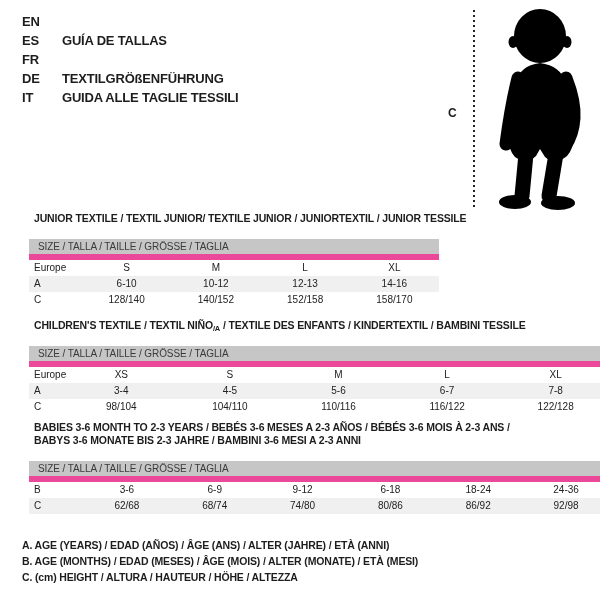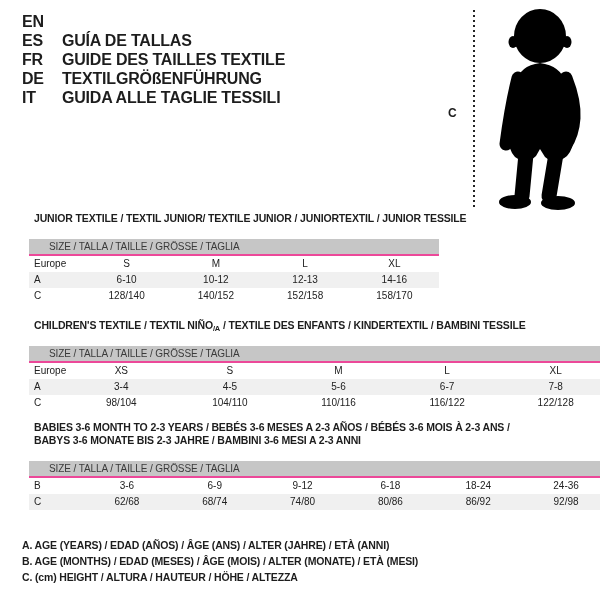--- a/index.html
+++ b/index.html
@@ -3,39 +3,39 @@
 <meta charset="utf-8">
 <style>
   html,body{margin:0;padding:0;background:#fff;}
   .page{
     position:relative;width:600px;height:600px;background:#fff;overflow:hidden;
     font-family:"Liberation Sans",sans-serif;color:#1d1d1d;
     -webkit-font-smoothing:antialiased;
   }
   
   .lang-list{position:absolute;top:12px;left:22px;}
-  .lang-row{display:flex;height:19px;line-height:19px;font-weight:bold;font-size:16px;letter-spacing:-0.2px;}
+  .lang-row{display:flex;height:19px;line-height:19px;font-weight:bold;font-size:13px;letter-spacing:-0.2px;}
   .lang-code{width:40px;flex:0 0 auto;}
   
   .figure{position:absolute;left:430px;top:6px;width:170px;height:210px;}
   .dotted-line{position:absolute;left:43px;top:4px;width:2px;height:198px;
     background:repeating-linear-gradient(to bottom,#222 0 2px,transparent 2px 5px);}
   .height-label{position:absolute;left:18px;top:100px;font-weight:bold;font-size:12px;}
   .baby-svg{position:absolute;left:55px;top:0;width:115px;height:205px;}
   
   .section{position:absolute;left:12px;width:600px;}
   .sec0{top:212px;} .sec1{top:319px;} .sec2{top:421px;}
   .sec-title{margin-left:22px;font-weight:bold;font-size:10.5px;line-height:13px;letter-spacing:-0.15px;}
   .sub{font-size:7.5px;vertical-align:-2px;}
   .size-table{margin-left:17px;}
   .sec0 .size-table{width:410px;margin-top:14px;}
   .sec1 .size-table{width:581px;margin-top:11px;}
   .sec2 .size-table{width:581px;margin-top:14px;}
-  .size-header{height:15px;line-height:15px;background:#c6c6c6;border-bottom:2px solid #ec4899;
-    padding-left:20px;font-size:10px;color:#3a3a3a;letter-spacing:-0.1px;}
+  .size-header{height:15px;line-height:15px;background:#c6c6c6;border-bottom:6px solid #ec4899;
+    padding-left:9px;font-size:10px;color:#3a3a3a;letter-spacing:-0.1px;}
   .t-row{display:flex;height:16px;line-height:16px;font-size:10px;color:#222;}
   .t-row.alt{background:#f0f0f0;}
   .t-label{padding-left:5px;flex:0 0 auto;}
   .sec0 .t-label{width:48px;}
   .sec1 .t-label{width:33px;}
   .sec2 .t-label{width:49px;}
   .t-cell{flex:1;text-align:center;}
   
   .legend{position:absolute;left:22px;top:537px;}
   .legend-line{font-weight:bold;font-size:10.5px;line-height:16px;letter-spacing:-0.15px;}
@@ -48,21 +48,20 @@
   <div class="lang-list" id="lang-list">
       <div class="lang-row">
         <span class="lang-code">EN</span>
       </div>
       <div class="lang-row">
         <span class="lang-code">ES</span>
         <span class="lang-title">GUÍA DE TALLAS</span>
       </div>
       <div class="lang-row">
         <span class="lang-code">FR</span>
-        <span class="lang-title">GUIDE DES TAILLES TEXTILE</span>
       </div>
       <div class="lang-row">
         <span class="lang-code">DE</span>
         <span class="lang-title">TEXTILGRÖßENFÜHRUNG</span>
       </div>
       <div class="lang-row">
         <span class="lang-code">IT</span>
         <span class="lang-title">GUIDA ALLE TAGLIE TESSILI</span>
       </div>
     </div>

